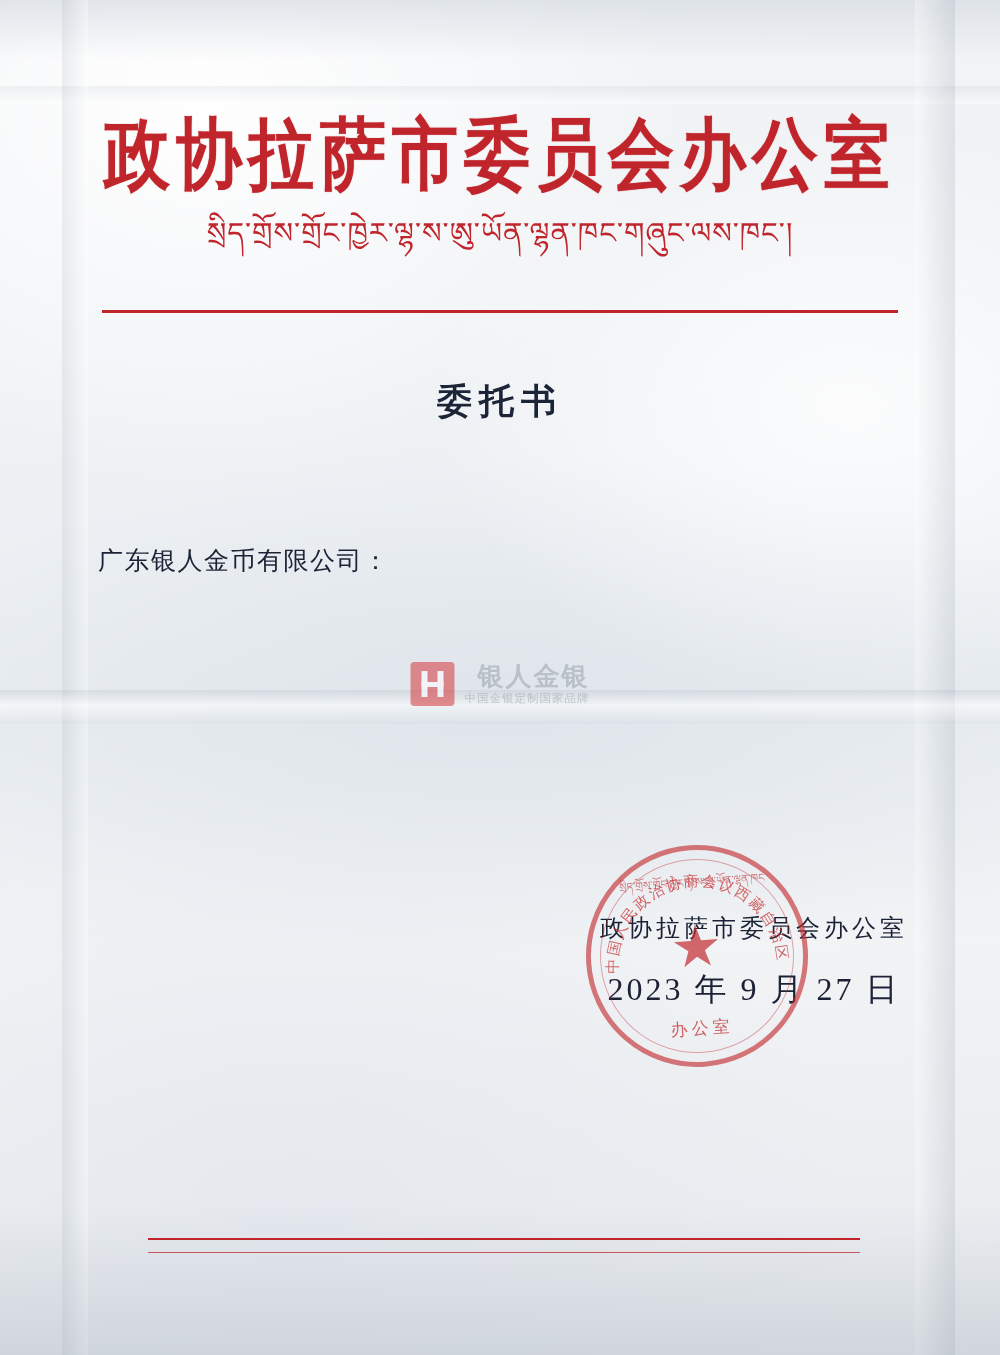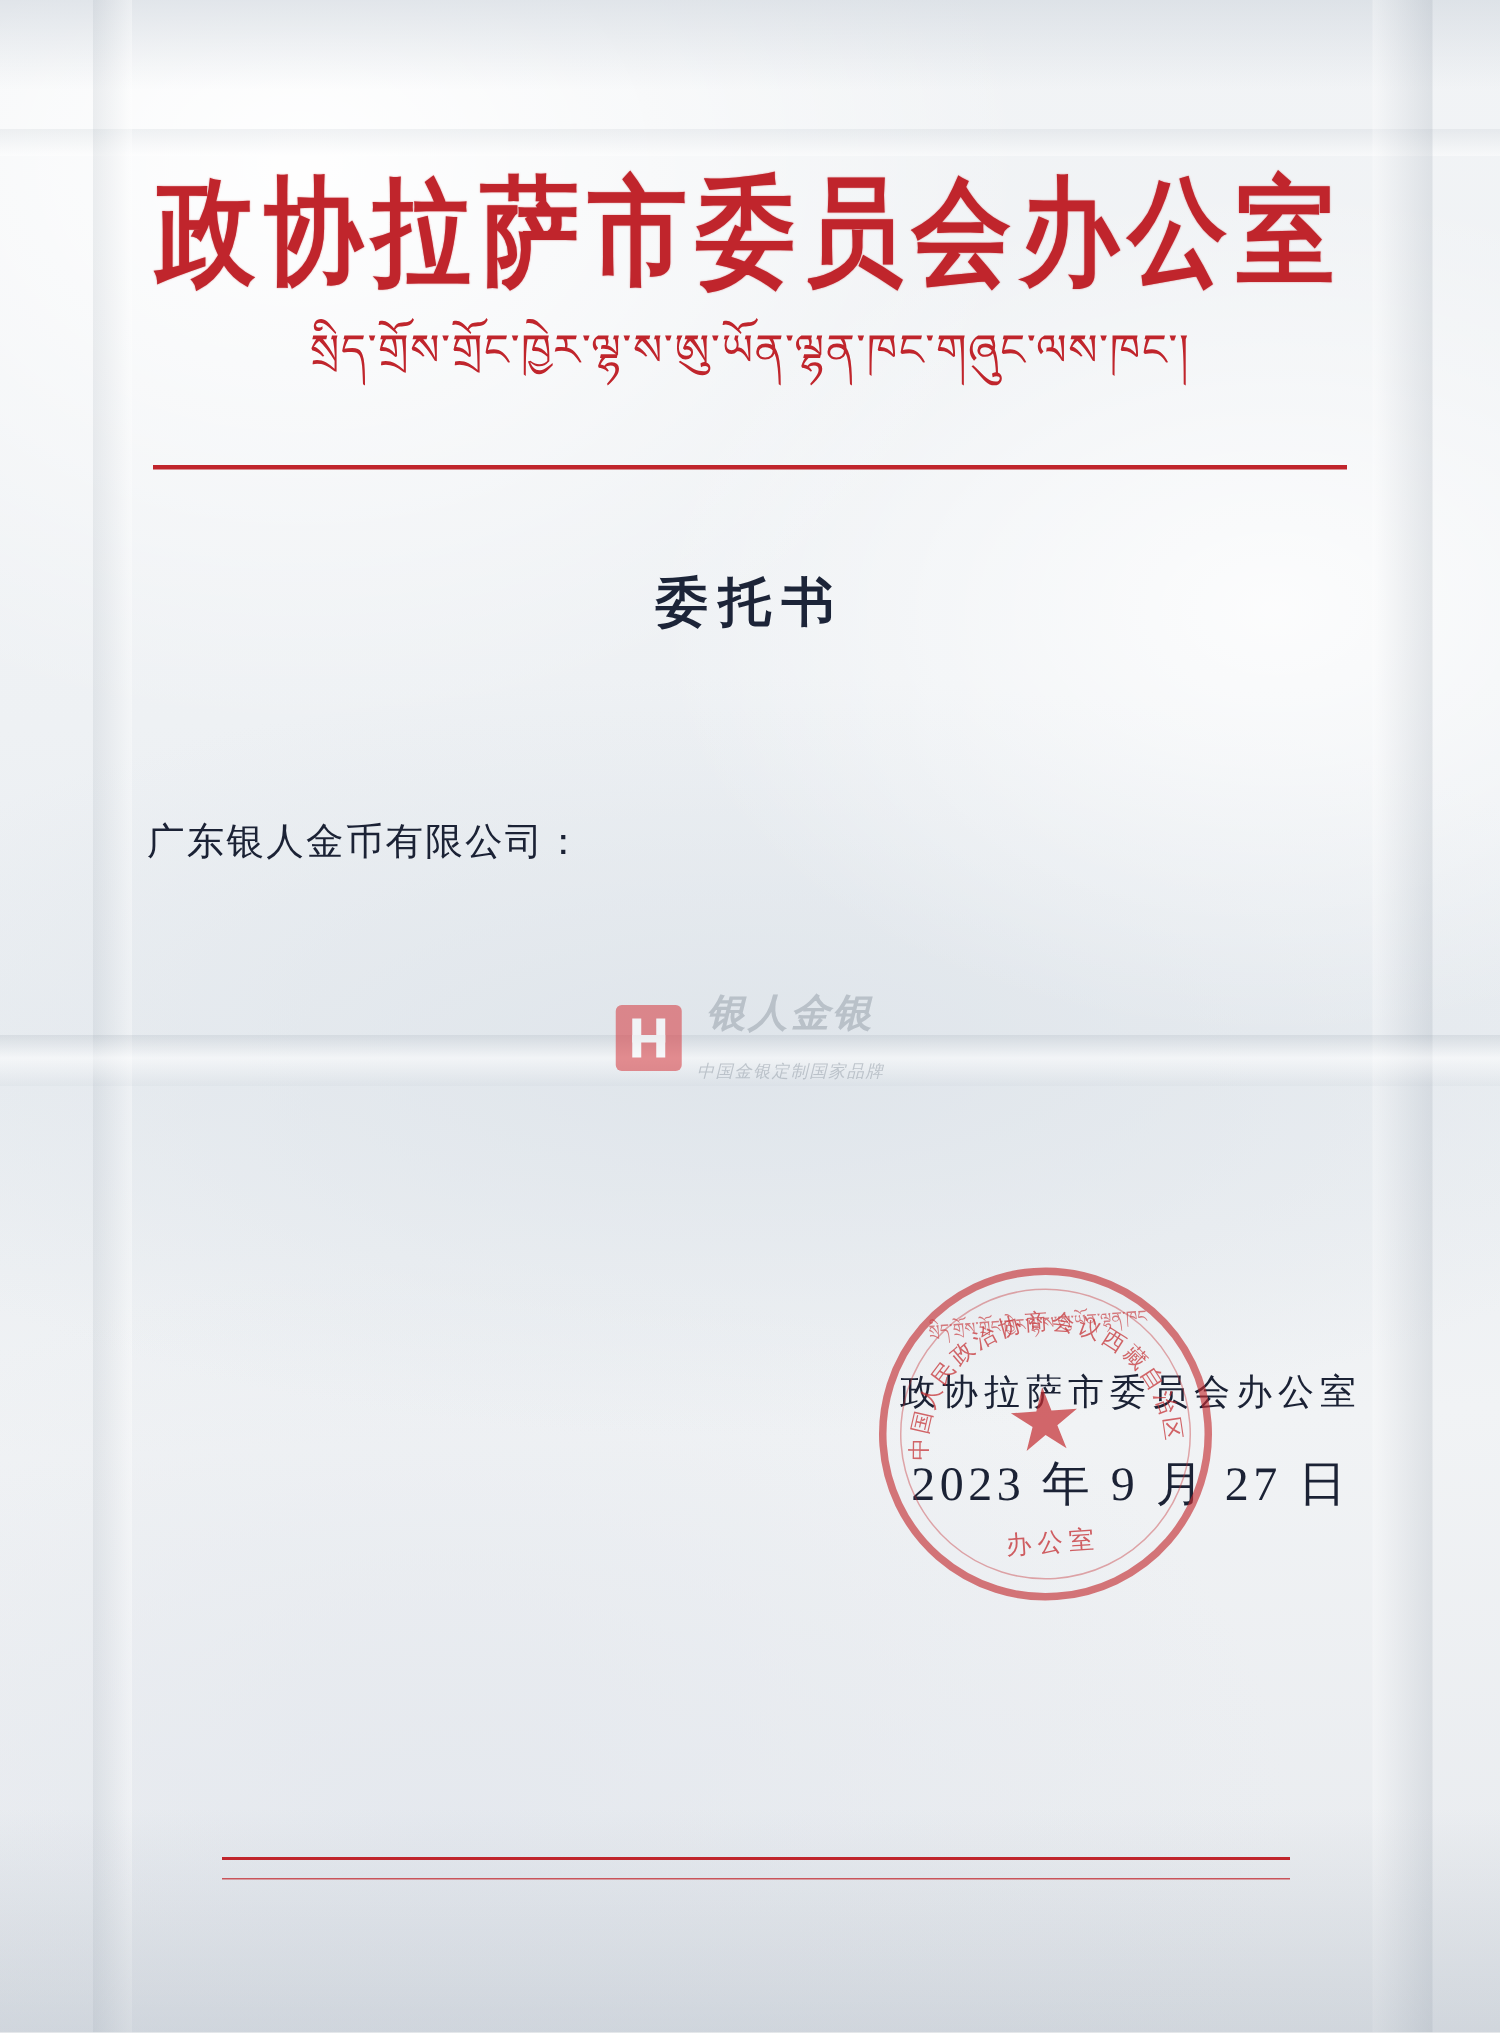--- a/index.html
+++ b/index.html
@@ -259,37 +259,36 @@
   }
   .wm-mark::after {
     left: 27px; top: 9px; width: 6px; height: 26px;
   }
   .wm-bar {
     position: absolute;
     left: 11px; top: 20px; width: 22px; height: 5px;
     background: #fff;
   }
   .wm-texts {
-    text-align: center;
+    text-align: right;
     line-height: 1.15;
-    font-style: italic;
   }
   .wm-main {
     font-family: "DejaVu Sans", sans-serif;
     font-size: 26px;
     font-weight: bold;
     color: #9aa3ad;
     letter-spacing: 2px;
   }
   .wm-sub {
     font-family: "DejaVu Sans", sans-serif;
     font-size: 11.5px;
     color: #9aa3ad;
     letter-spacing: 1px;
-    margin-top: 16px;
+    margin-top: 0;
   }
 </style>
 </head>
 <body>
 
 <div class="page">
 
   <div class="crease crease-t"></div>
   <div class="crease crease-h2"></div>
   <div class="crease crease-v1"></div>

